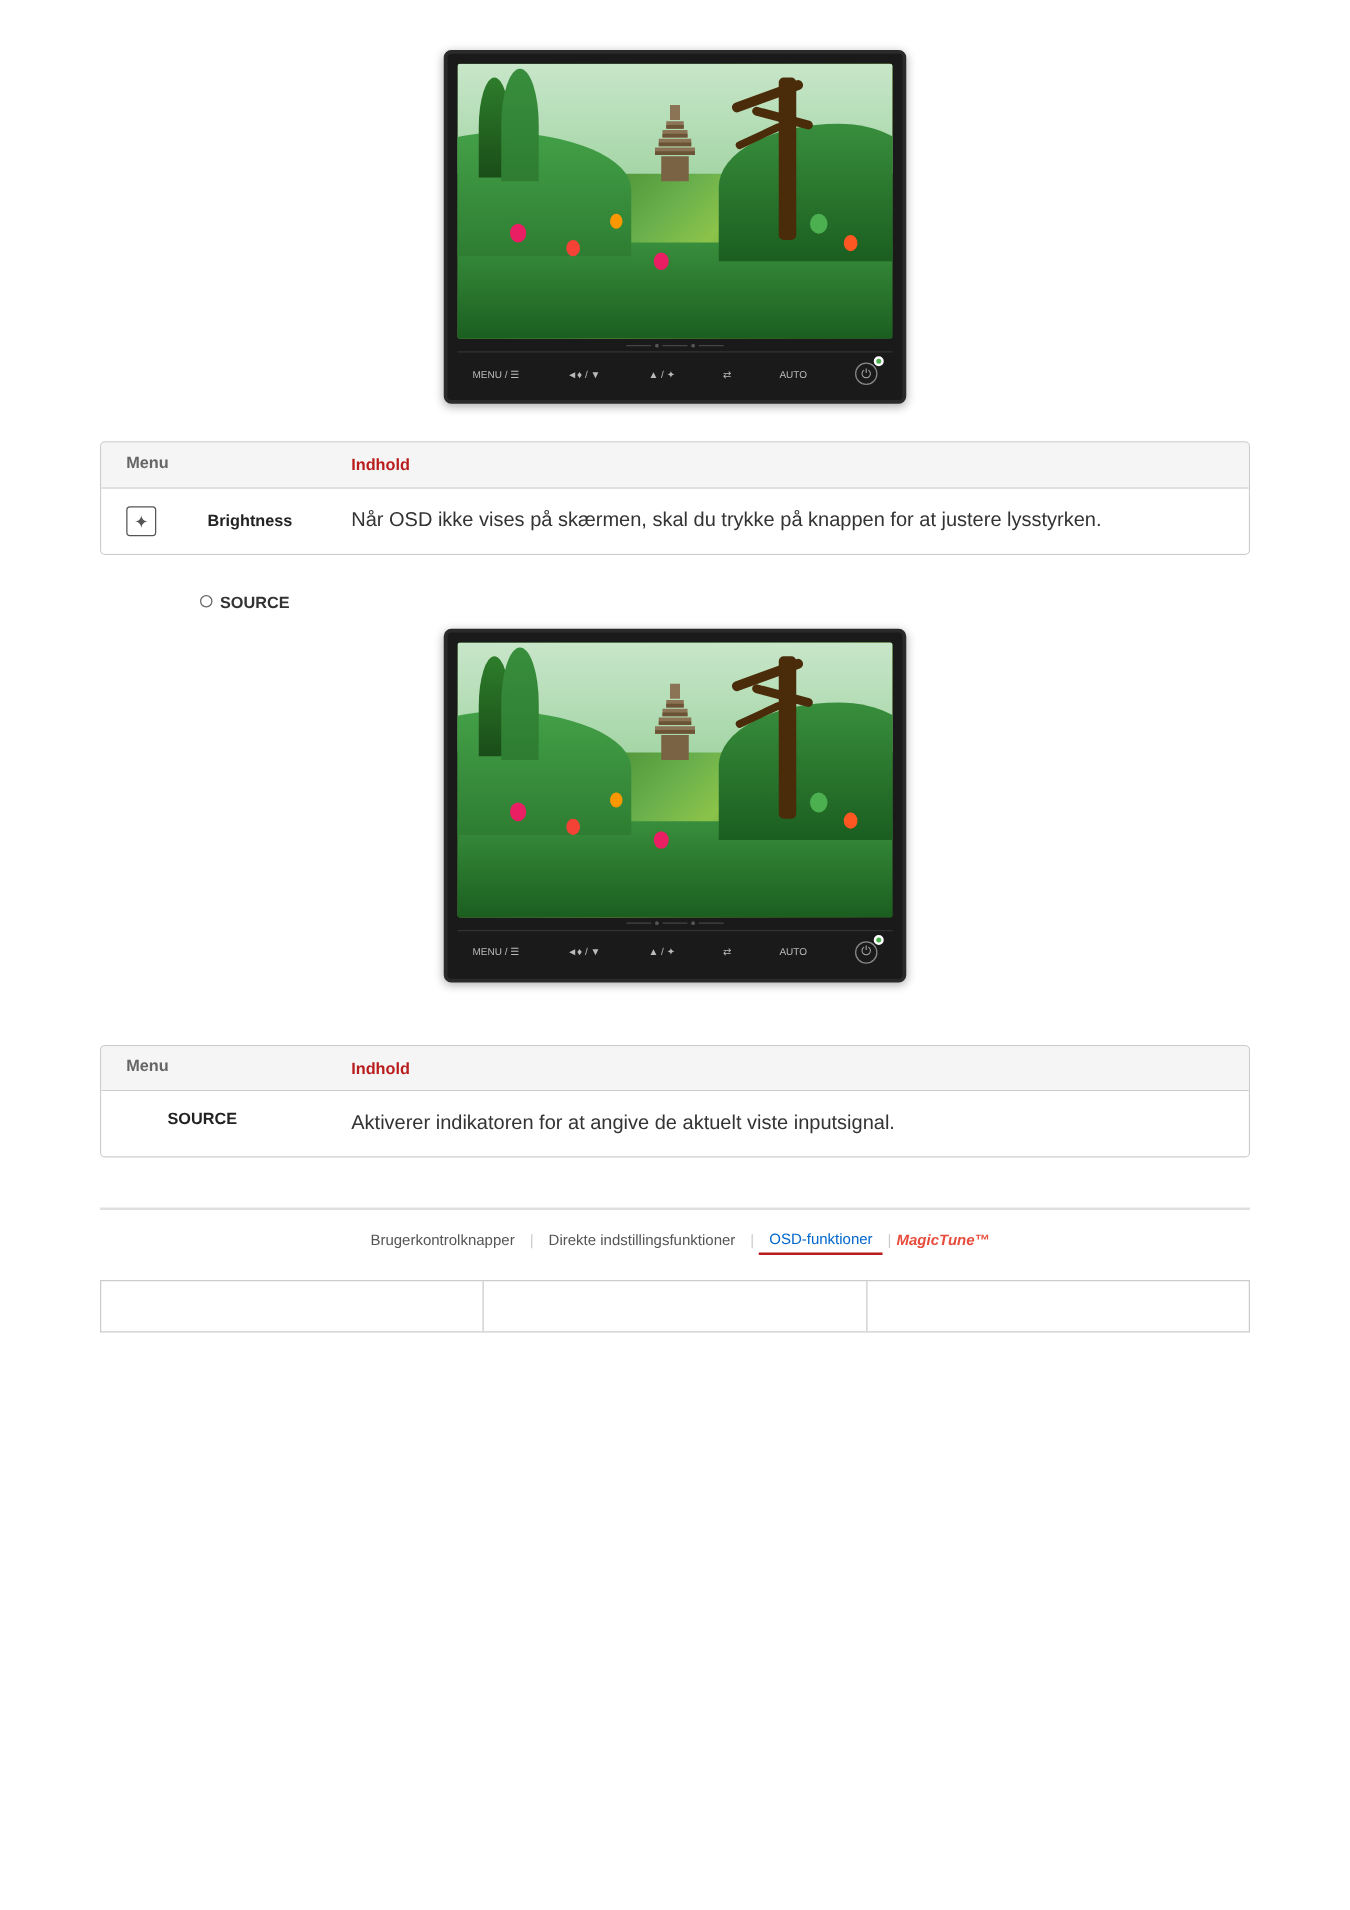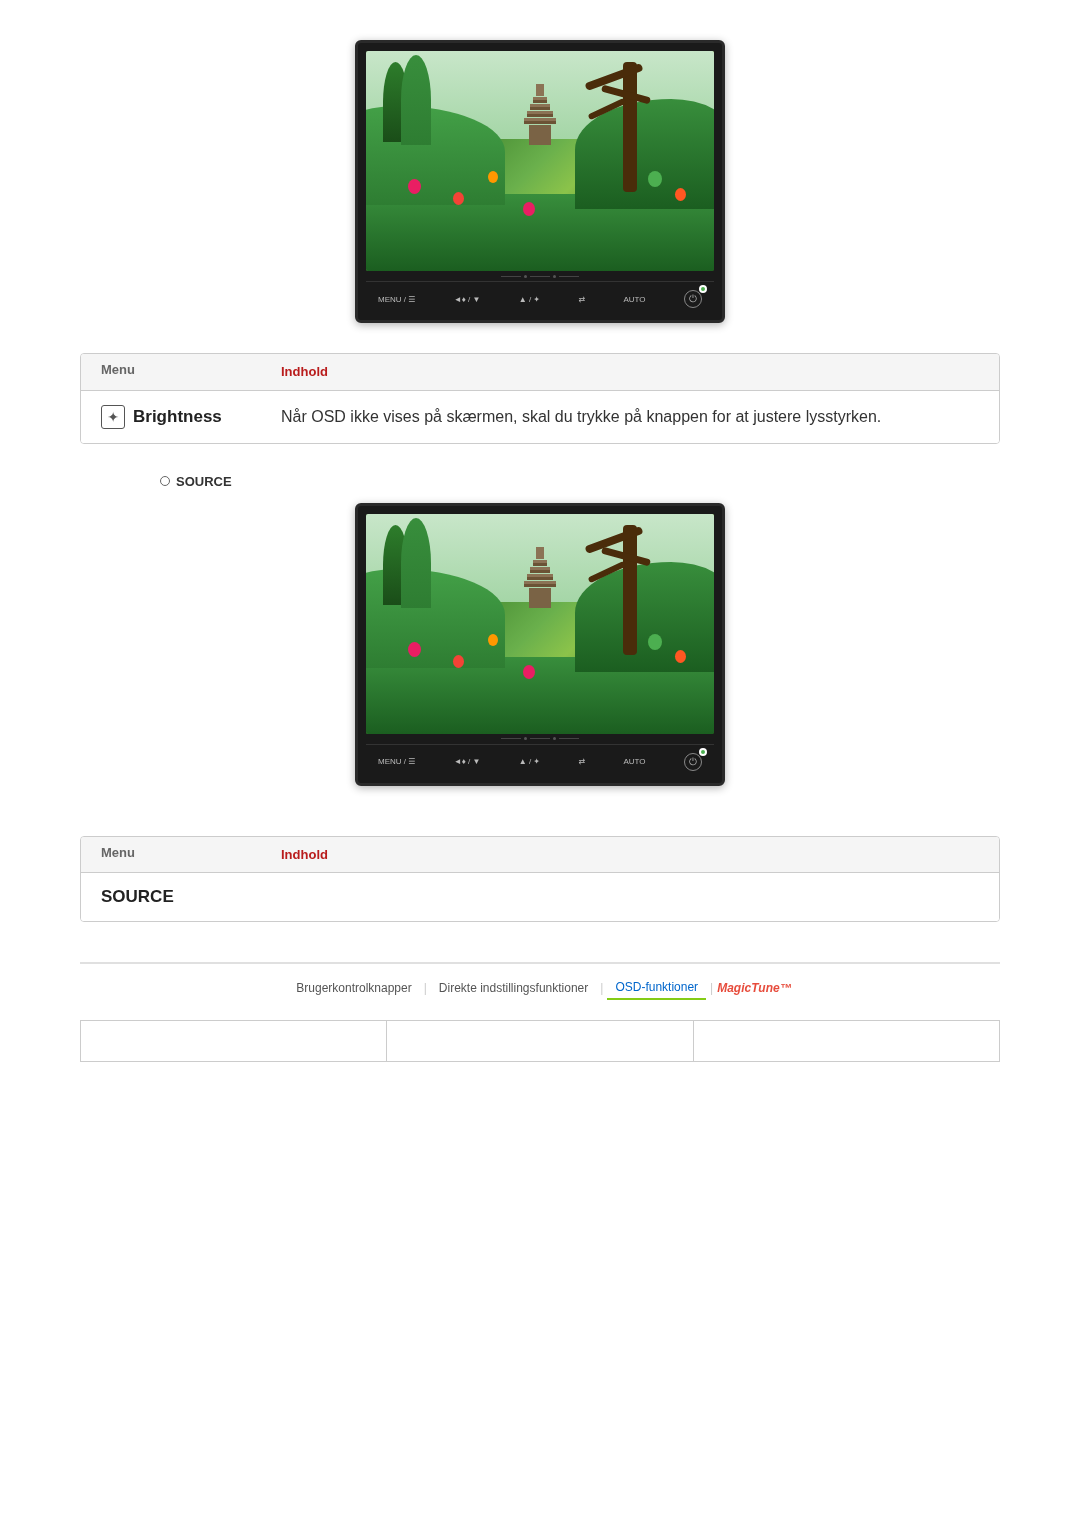--- a/index.html
+++ b/index.html
@@ -170,22 +170,23 @@
       display: flex;
       align-items: center;
       justify-content: center;
       font-size: 14px;
       color: #555;
       flex-shrink: 0;
     }
 
     .menu-label {
       font-weight: bold;
-      font-size: 17px;
+      font-size: 13px;
       color: #222;
+      margin-left: 33px;
     }
 
     .col-content {
       flex: 1;
       font-size: 16px;
       color: #333;
       line-height: 1.5;
     }
 
     
@@ -229,21 +230,21 @@
       font-size: 12px;
       color: #555;
       padding: 4px 8px;
       cursor: pointer;
       text-decoration: none;
       text-align: center;
     }
 
     .nav-tab.active {
       color: #0066cc;
-      border-bottom: 2px solid #84cc16;
+      border-bottom: 2px solid #b91c1c;
     }
 
     .nav-separator {
       color: #ccc;
       font-size: 12px;
     }
 
     .nav-brand {
       font-size: 12px;
       color: #e74c3c;
@@ -479,20 +480,21 @@
 
   <div class="bottom-table">
     <div class="info-table-header">
       <div class="col-menu">Menu</div>
       <div class="col-content">Indhold</div>
     </div>
     <div class="info-table-row">
       <div class="col-menu">
         <span class="menu-label">SOURCE</span>
       </div>
+      <div class="col-content">Aktiverer indikatoren for at angive de aktuelt viste inputsignal.</div>
     </div>
   </div>
 
   <div class="nav-tabs">
     <a class="nav-tab">Brugerkontrolknapper</a>
     <span class="nav-separator">|</span>
     <a class="nav-tab">Direkte indstillingsfunktioner</a>
     <span class="nav-separator">|</span>
     <a class="nav-tab active">OSD-funktioner</a>
     <span class="nav-separator">|</span>

